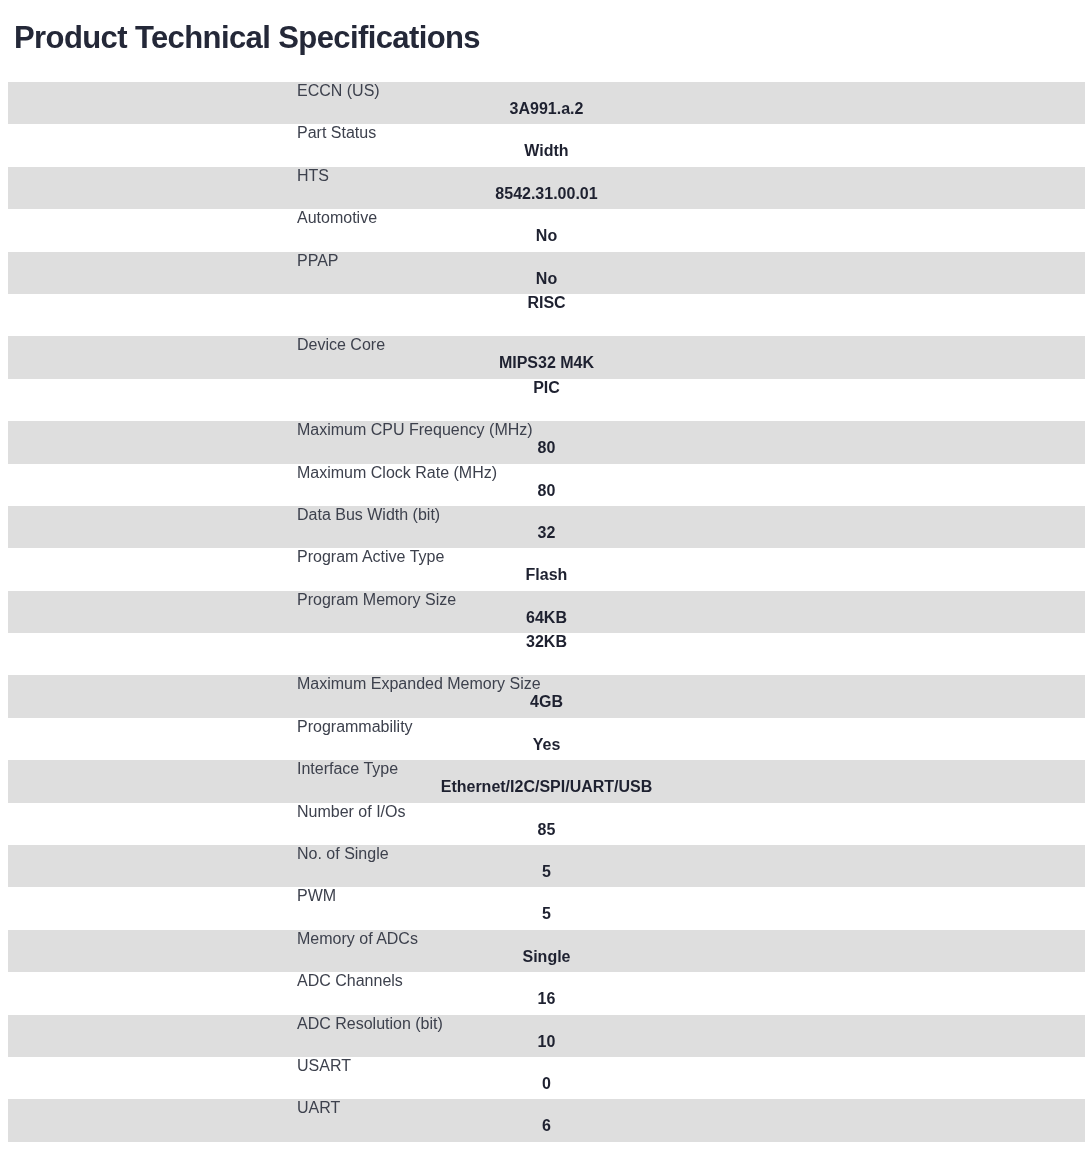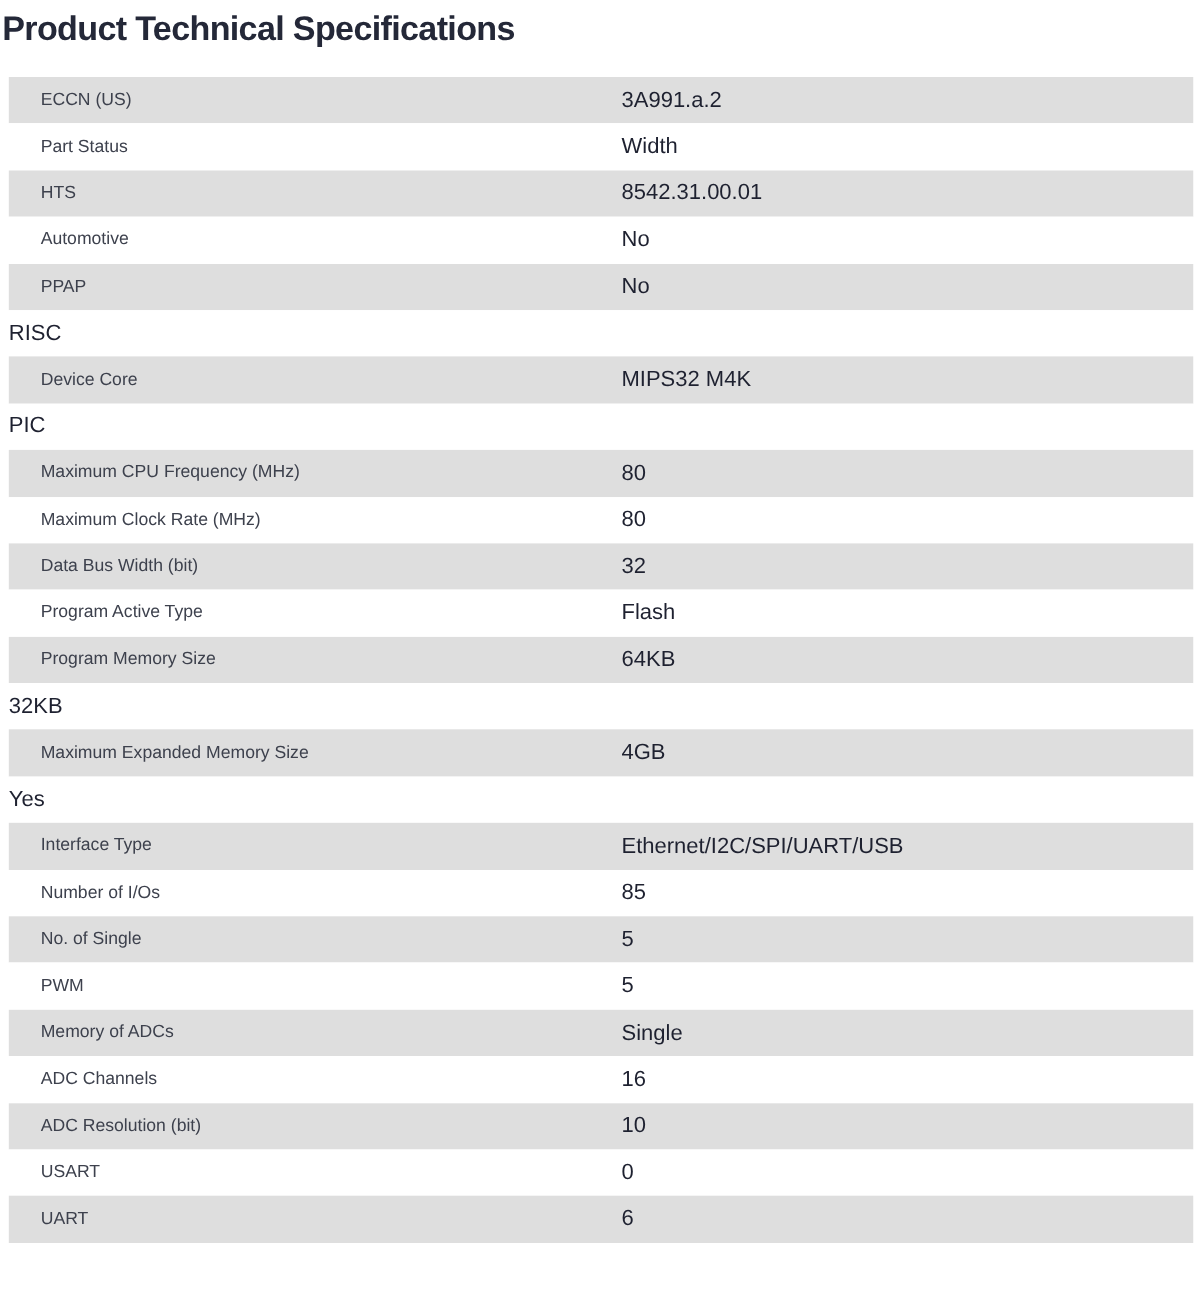--- a/index.html
+++ b/index.html
@@ -7,54 +7,55 @@
     padding: 0;
     background: #ffffff;
   }
   body {
     width: 1085px;
     height: 1172px;
     overflow: hidden;
     font-family: "Liberation Sans", "DejaVu Sans", sans-serif;
   }
   .page-title {
-    margin: 0;
+    margin: 12px;
     padding: 8px 0 0 2px;
     font-size: 31px;
     line-height: 36px;
     font-weight: 700;
     letter-spacing: -0.6px;
     color: #242838;
   }
   .spec-table {
     margin-top: 26px;
     margin-left: 8px;
     width: 1077px;
   }
   .spec-row {
     display: flex;
     align-items: center;
     height: 42.4px;
     background: #ffffff;
+    flex-direction: column;
   }
   .spec-row:nth-child(odd) {
     background: #dedede;
   }
   .spec-label {
     box-sizing: border-box;
     width: 557px;
     padding-left: 29px;
     font-size: 16px;
     font-weight: 400;
     color: #3d414d;
     white-space: nowrap;
   }
   .spec-value {
-    font-size: 20px;
-    font-weight: 400;
+    font-size: 16px;
+    font-weight: 700;
     color: #1e2130;
     white-space: nowrap;
   }
 </style>
 </head>
 <body>
 
 <h1 class="page-title">Product Technical Specifications</h1>
 
 <div class="spec-table" id="spec-table">
@@ -125,20 +126,21 @@
   <div class="spec-row">
     <div class="spec-value">32KB</div>
   </div>
 
   <div class="spec-row">
     <div class="spec-label">Maximum Expanded Memory Size</div>
     <div class="spec-value">4GB</div>
   </div>
 
   <div class="spec-row">
+    <div class="spec-label">Programmability</div>
     <div class="spec-value">Yes</div>
   </div>
 
   <div class="spec-row">
     <div class="spec-label">Interface Type</div>
     <div class="spec-value">Ethernet/I2C/SPI/UART/USB</div>
   </div>
 
   <div class="spec-row">
     <div class="spec-label">Number of I/Os</div>

